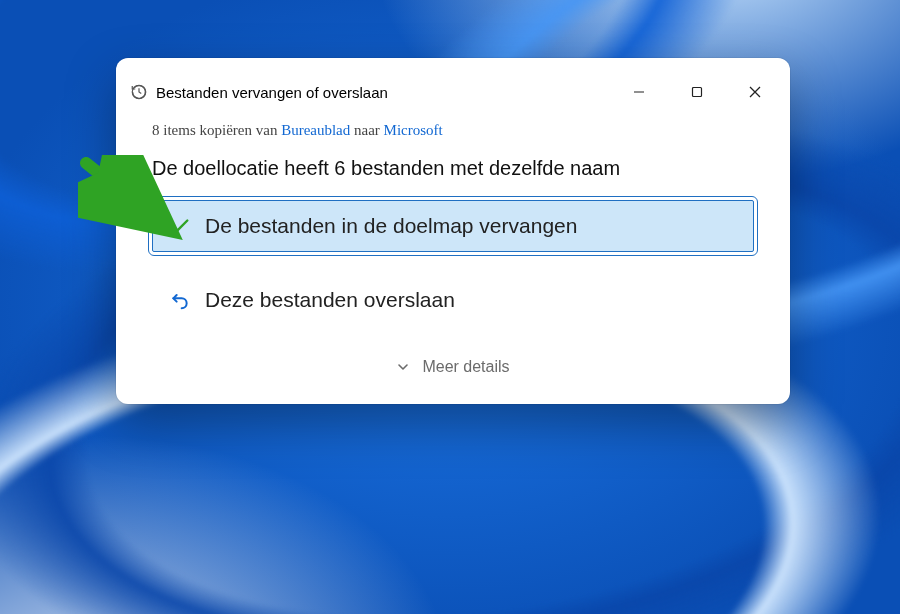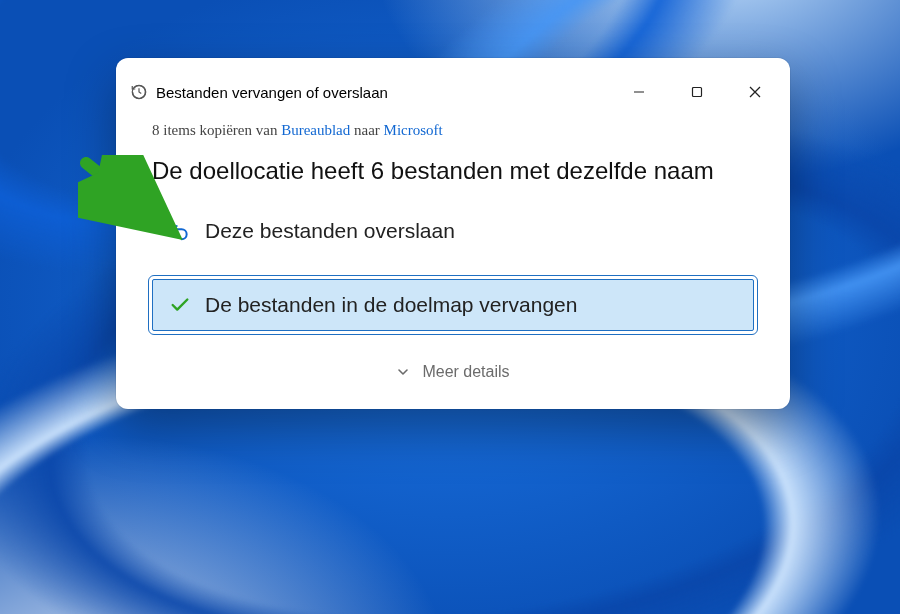--- a/index.html
+++ b/index.html
@@ -68,21 +68,21 @@
   }
   .status-line {
     font-size: 15px;
     color: #444;
     margin: 6px 0 10px 0;
     font-family: Liberation Serif, serif;
   }
   .status-line a { color: #1268d2; text-decoration: none; }
 
   .heading {
-    font-size: 24px;
+    font-size: 20px;
     color: #111;
     margin: 18px 0 20px 0;
   }
 
   .option {
     display: flex;
     align-items: center;
     gap: 14px;
     padding: 13px 16px;
     margin: 6px 0 22px 0;
@@ -164,37 +164,37 @@
       </div>
     </div>
 
     <div class="body">
       <div class="status-line">
         <span>8 items kopiëren van </span><a href="#">Bureaublad</a><span> naar </span><a href="#">Microsoft</a>
       </div>
 
       <div class="heading">De doellocatie heeft 6 bestanden met dezelfde naam</div>
 
+      <div class="option selected">
+        <span class="opt-icon">
+          <svg viewBox="0 0 24 24" width="22" height="22">
+              <path d="M4 12l5 5L20 6" fill="none" stroke="#2fa324" stroke-width="2.6" stroke-linecap="round" stroke-linejoin="round"></path>
+            </svg>
+        </span>
+        <span>De bestanden in de doelmap vervangen</span>
+      </div>
+
       <div class="option">
         <span class="opt-icon">
           <svg viewBox="0 0 24 24" width="20" height="20" fill="none" stroke="#1268d2" stroke-width="2.4" stroke-linecap="round" stroke-linejoin="round">
             <path d="M4 10h10a6 6 0 1 1 0 12"></path>
             <path d="M8 6l-4 4 4 4"></path>
           </svg>
         </span>
         <span>Deze bestanden overslaan</span>
-      </div>
-
-      <div class="option selected">
-        <span class="opt-icon">
-          <svg viewBox="0 0 24 24" width="22" height="22">
-              <path d="M4 12l5 5L20 6" fill="none" stroke="#2fa324" stroke-width="2.6" stroke-linecap="round" stroke-linejoin="round"></path>
-            </svg>
-        </span>
-        <span>De bestanden in de doelmap vervangen</span>
       </div>
 
 
       <div class="more">
         <span class="chev">
           <svg viewBox="0 0 12 12" width="12" height="12">
               <path d="M2 4l4 4 4-4" fill="none" stroke="#6b6b6b" stroke-width="1.6" stroke-linecap="round" stroke-linejoin="round"></path>
             </svg>
         </span>
         <span>Meer details</span>

